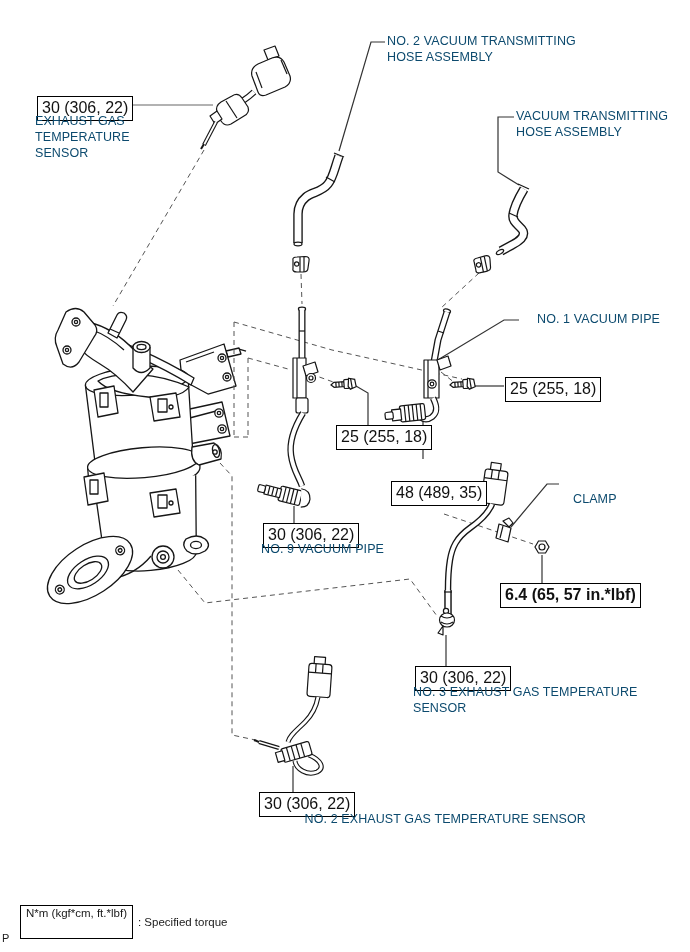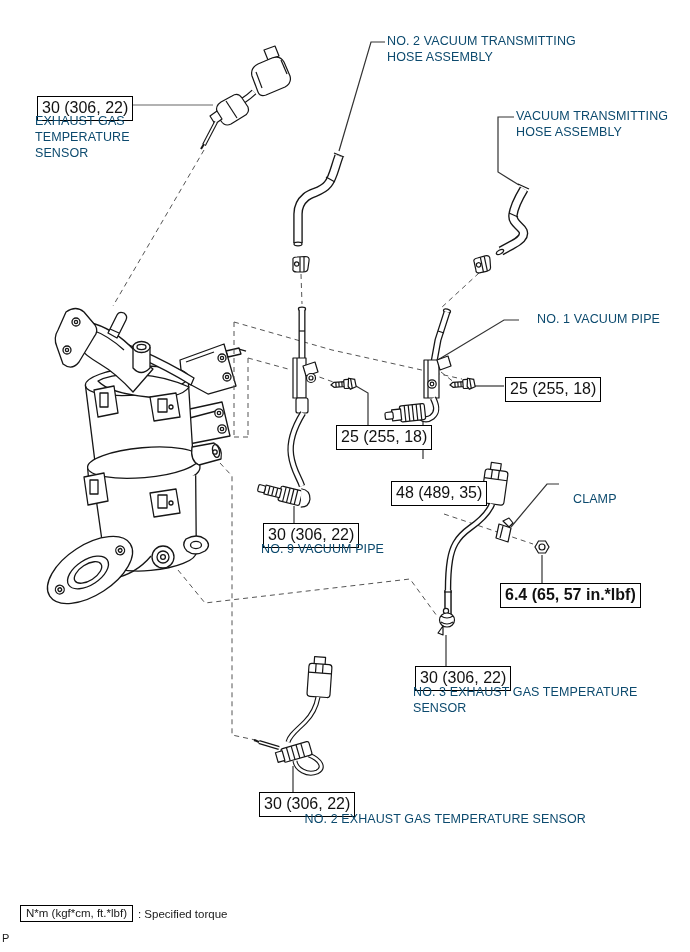--- a/index.html
+++ b/index.html
@@ -11,21 +11,21 @@
   .lbl{
     position:absolute;font-size:12.5px;line-height:1.26;letter-spacing:.1px;
     color:#0c4a6e;white-space:normal;
   }
   .nowrap{white-space:nowrap;}
   .tbox{
     position:absolute;display:inline-block;border:1.2px solid #000;background:#fff;
     padding:1px 4px 2px;font-size:16px;line-height:1.25;white-space:nowrap;color:#111;
   }
   .legend{position:absolute;left:20px;top:905px;display:flex;align-items:center;font-size:11.5px;}
-  .legend .lbox{border:1.2px solid #000;background:#fff;padding:1px 5px 2px;white-space:nowrap;}
+  .legend .lbox{border:1.2px solid #000;background:#fff;padding:1px 5px 19px;white-space:nowrap;}
   .legend .ltext{margin-left:5px;white-space:nowrap;text-align:right;}
   .pmark{position:absolute;left:2px;top:932px;font-size:11px;}
 </style>
 </head>
 <body>
 
 <svg width="690" height="952" viewBox="0 0 690 952">
   <defs>
     <g id="bolt" stroke="#161616" fill="#fff" stroke-width="1.2">
       <path d="M0,0 L3,-2.5 L14,-2.5 L14,2.5 L3,2.5 Z"></path>

